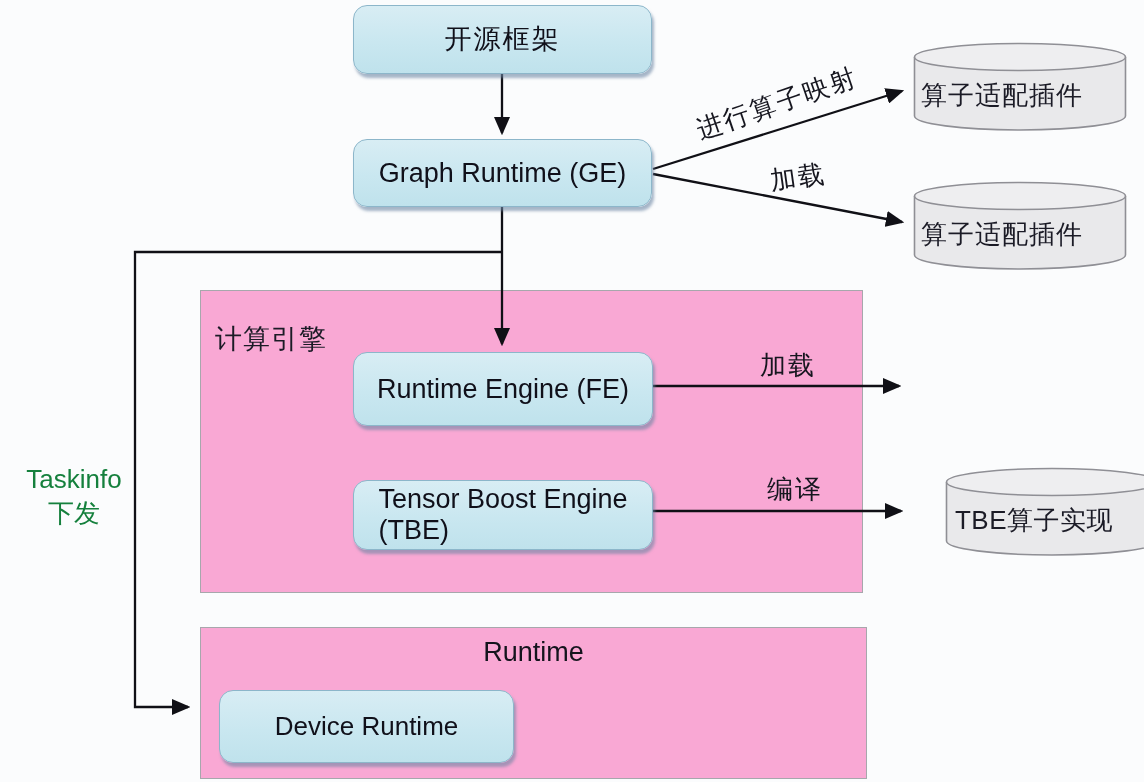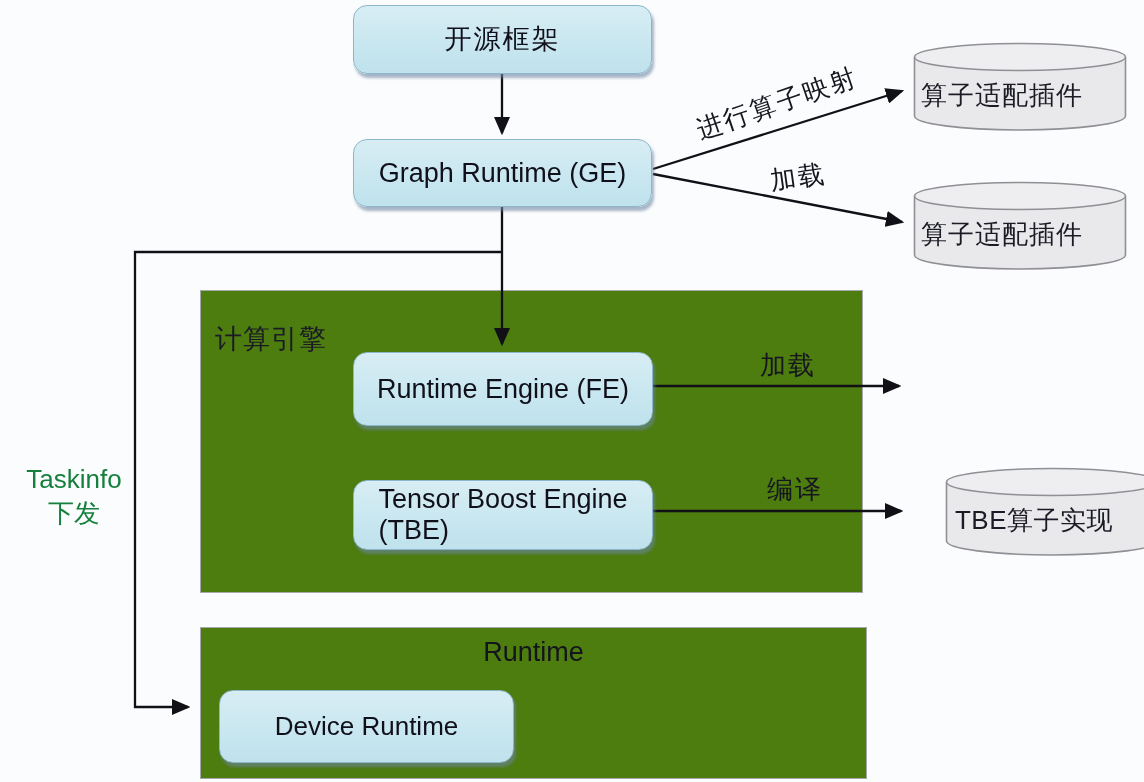--- a/index.html
+++ b/index.html
@@ -4,21 +4,21 @@
 <style>
   html,body{margin:0;padding:0;background:#ffffff;}
   .frame{
     position:relative;width:1144px;height:782px;overflow:hidden;
     background:#fbfcfd;
     font-family:"Liberation Sans","DejaVu Sans",sans-serif;
     color:#14141d;
   }
   svg.lines{position:absolute;left:0;top:0;width:1144px;height:782px;z-index:2;}
   .group{
-    position:absolute;background:#4d7c0f;border:1px solid #a7a7ac;z-index:1;
+    position:absolute;background:#f9a8d4;border:1px solid #a7a7ac;z-index:1;
   }
   .group-label{
     position:absolute;left:14px;top:30px;font-size:27px;letter-spacing:1px;
     color:#1b1b26;white-space:nowrap;
   }
   .group-title{
     position:absolute;left:0;right:0;top:9px;text-align:center;
     font-size:27px;color:#14141d;
   }
   .node{

